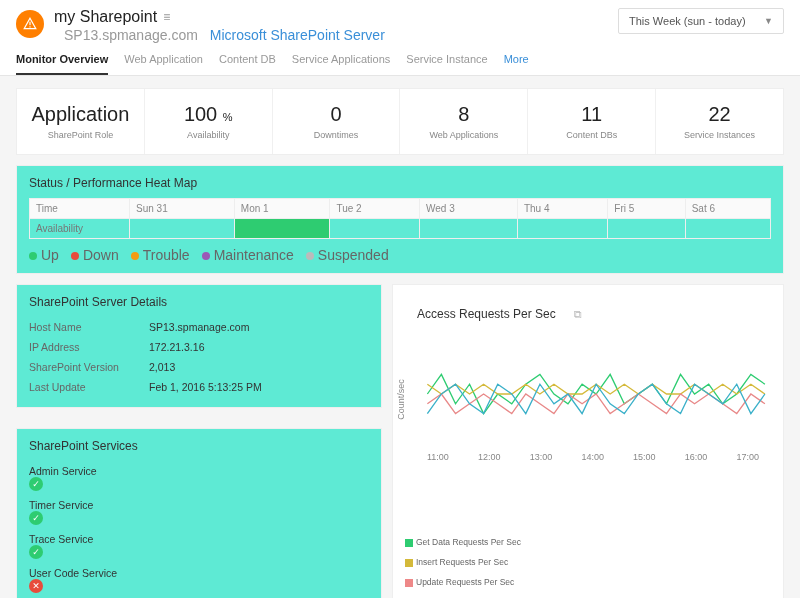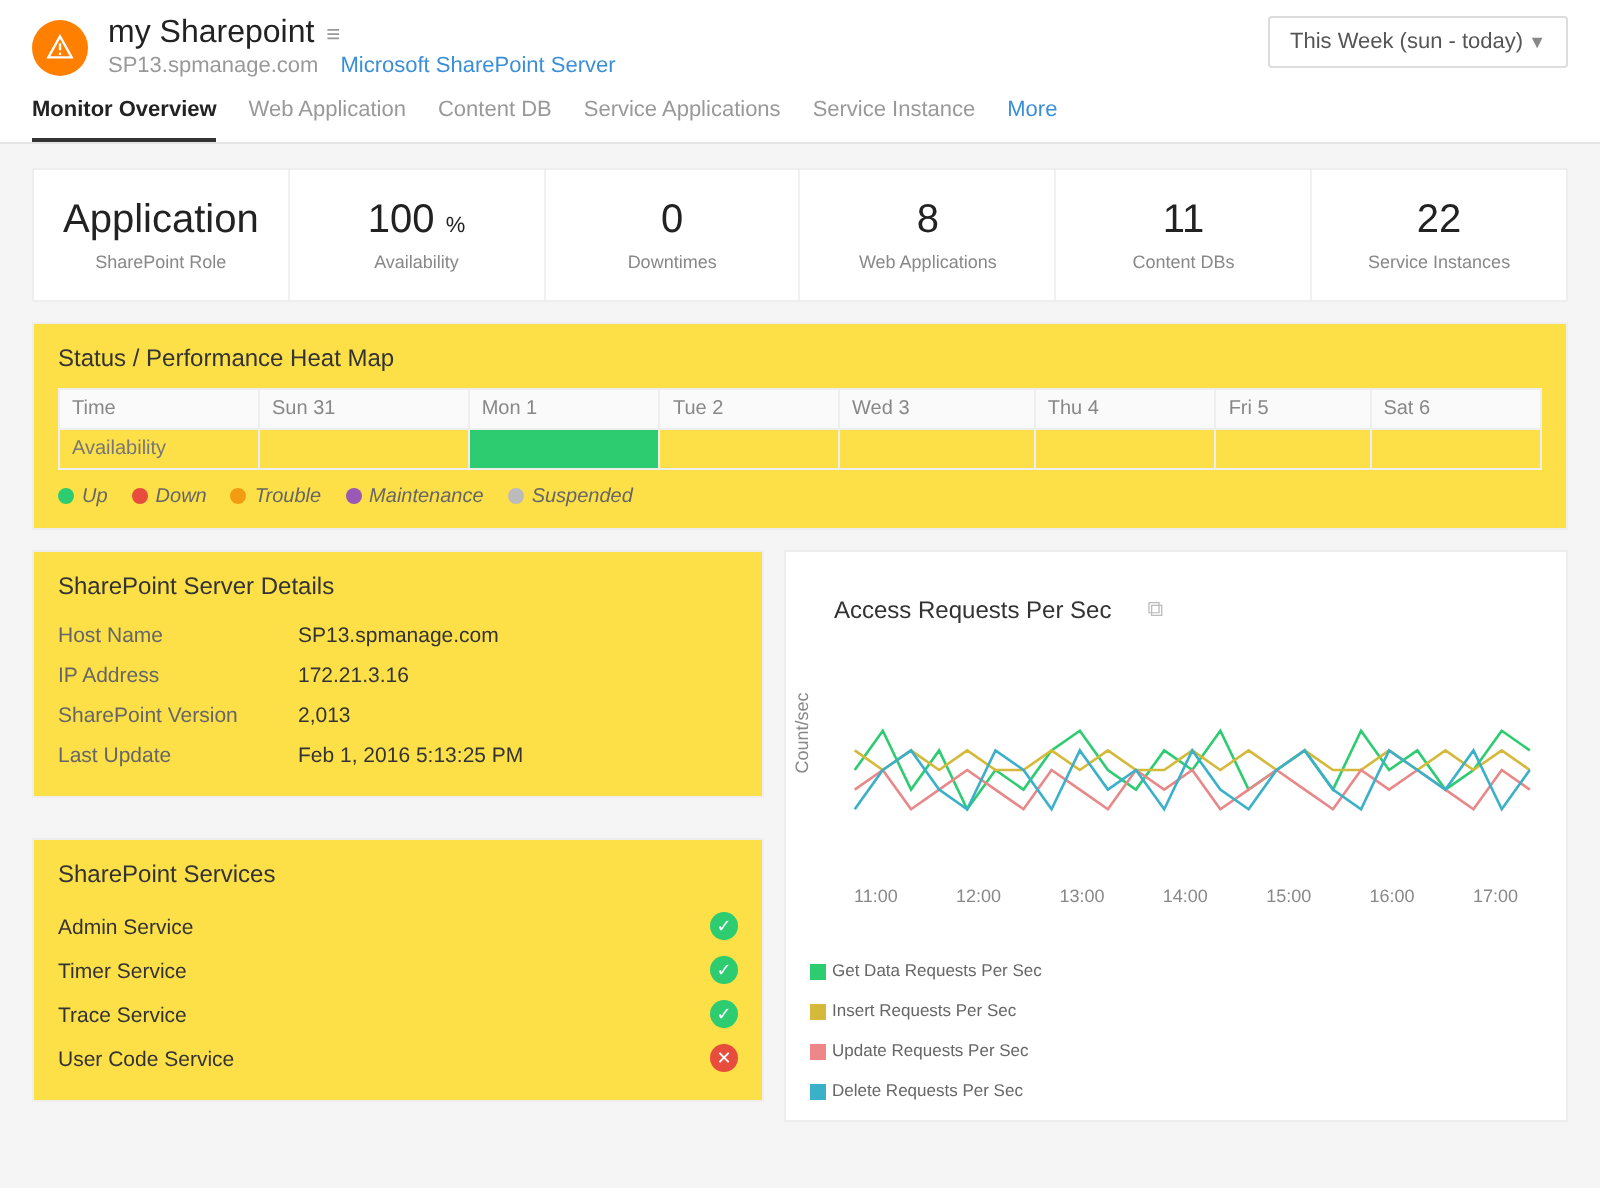--- a/index.html
+++ b/index.html
@@ -7,62 +7,62 @@
 .container { width: 800px; height: 600px; background: #fff; position: relative; overflow: hidden; }
 
 
 .header { display: flex; align-items: flex-start; padding: 8px 16px 0 16px; background: #fff; }
 .app-icon { width: 28px; height: 28px; background: #ff7f00; border-radius: 50%; display: flex; align-items: center; justify-content: center; margin-right: 10px; margin-top: 2px; }
 .app-icon svg { width: 14px; height: 14px; fill: #fff; }
 .title-block { flex: 1; }
 .title-row { display: flex; align-items: center; gap: 6px; }
 .page-title { font-size: 16px; font-weight: 400; color: #222; }
 .menu-icon { color: #999; font-size: 12px; }
-.sub-row { font-size: 11px; color: #999; margin-top: 1px; }
+.sub-row { font-size: 14px; color: #999; margin-top: 1px; margin-left: 10px; }
 .sub-row .link { color: #3a8fd8; margin-left: 8px; }
-.time-select { border: 1px solid #ddd; padding: 6px 10px; font-size: 11px; color: #555; border-radius: 2px; display: flex; align-items: center; justify-content: space-between; width: 150px; cursor: pointer; }
+.time-select { border: 1px solid #ddd; padding: 6px 10px; font-size: 11px; color: #555; border-radius: 2px; display: flex; align-items: center; justify-content: space-between; width: 166px; cursor: pointer; }
 .time-select .caret { color: #888; font-size: 9px; }
 
 
 .tabs { display: flex; gap: 16px; padding: 10px 16px 0 16px; border-bottom: 1px solid #e5e5e5; font-size: 11px; }
 .tab { color: #999; padding-bottom: 8px; cursor: pointer; }
 .tab.active { color: #222; font-weight: 600; border-bottom: 2px solid #333; }
 .tab.more { color: #3a8fd8; }
 
 
 .content { padding: 12px 16px; background: #f5f5f5; height: calc(600px - 78px); overflow: hidden; }
 
 
 .kpi-card { background: #fff; display: flex; border: 1px solid #eee; margin-bottom: 10px; }
 .kpi { flex: 1; text-align: center; padding: 14px 4px; border-right: 1px solid #f0f0f0; }
 .kpi:last-child { border-right: none; }
 .kpi-val { font-size: 20px; font-weight: 300; color: #222; }
 .kpi-val .unit { font-size: 11px; }
 .kpi-label { font-size: 9px; color: #888; margin-top: 4px; }
 
 
-.card { background: #fde047; border: 1px solid #eee; padding: 10px 12px; margin-bottom: 10px; }
+.card { background: #5eead4; border: 1px solid #eee; padding: 10px 12px; margin-bottom: 10px; }
 .card-title { font-size: 12px; color: #333; margin-bottom: 8px; }
 .heatmap-table { width: 100%; border-collapse: collapse; font-size: 10px; color: #888; }
 .heatmap-table th, .heatmap-table td { border: 1px solid #eee; padding: 4px 6px; text-align: left; font-weight: normal; }
 .heatmap-table th { background: #fafafa; }
 .heatmap-table td.rowlabel { color: #777; width: 100px; }
 .heatmap-table .cell-green { background: #2ecc71; }
 .heatmap-table .cell-orange { background: #f39c12; }
-.legend { display: flex; gap: 12px; margin-top: 8px; font-size: 10px; color: #666; align-items: center; font-style: italic; }
+.legend { display: flex; gap: 12px; margin-top: 8px; font-size: 14px; color: #666; align-items: center; }
 .dot { width: 8px; height: 8px; border-radius: 50%; display: inline-block; margin-right: 4px; vertical-align: middle; }
 .dot.green { background: #2ecc71; } .dot.red { background: #e74c3c; } .dot.orange { background: #f39c12; } .dot.purple { background: #9b59b6; } .dot.grey { background: #bbb; }
 
 
 .row2 { display: flex; gap: 10px; }
 .col { flex: 1; display: flex; flex-direction: column; gap: 10px; }
 .kv-row { display: flex; font-size: 10.5px; padding: 4px 0; }
 .kv-label { width: 120px; color: #666; }
 .kv-val { color: #333; }
-.svc-row { display: flex; justify-content: space-between; align-items: flex-end; font-size: 10.5px; padding: 4px 0; }
+.svc-row { display: flex; justify-content: space-between; align-items: flex-start; font-size: 10.5px; padding: 4px 0; flex-direction: column; }
 .svc-icon { width: 14px; height: 14px; border-radius: 50%; display: flex; align-items: center; justify-content: center; color: #fff; font-size: 9px; }
 .svc-icon.up { background: #2ecc71; } .svc-icon.down { background: #e74c3c; }
 
 
 .chart-card { background: #fff; border: 1px solid #eee; padding: 10px 12px; flex: 1; display: flex; flex-direction: column; }
 .chart-title-row { display: flex; align-items: center; gap: 6px; margin-bottom: 6px; }
 .ext-icon { color: #bbb; font-size: 11px; }
 .chart-body { flex: 1; position: relative; }
 .chart-ylabel { position: absolute; left: -4px; top: 50%; transform: rotate(-90deg) translateX(50%); transform-origin: left center; font-size: 9px; color: #888; }
 .chart-svg { width: 100%; height: 110px; }

